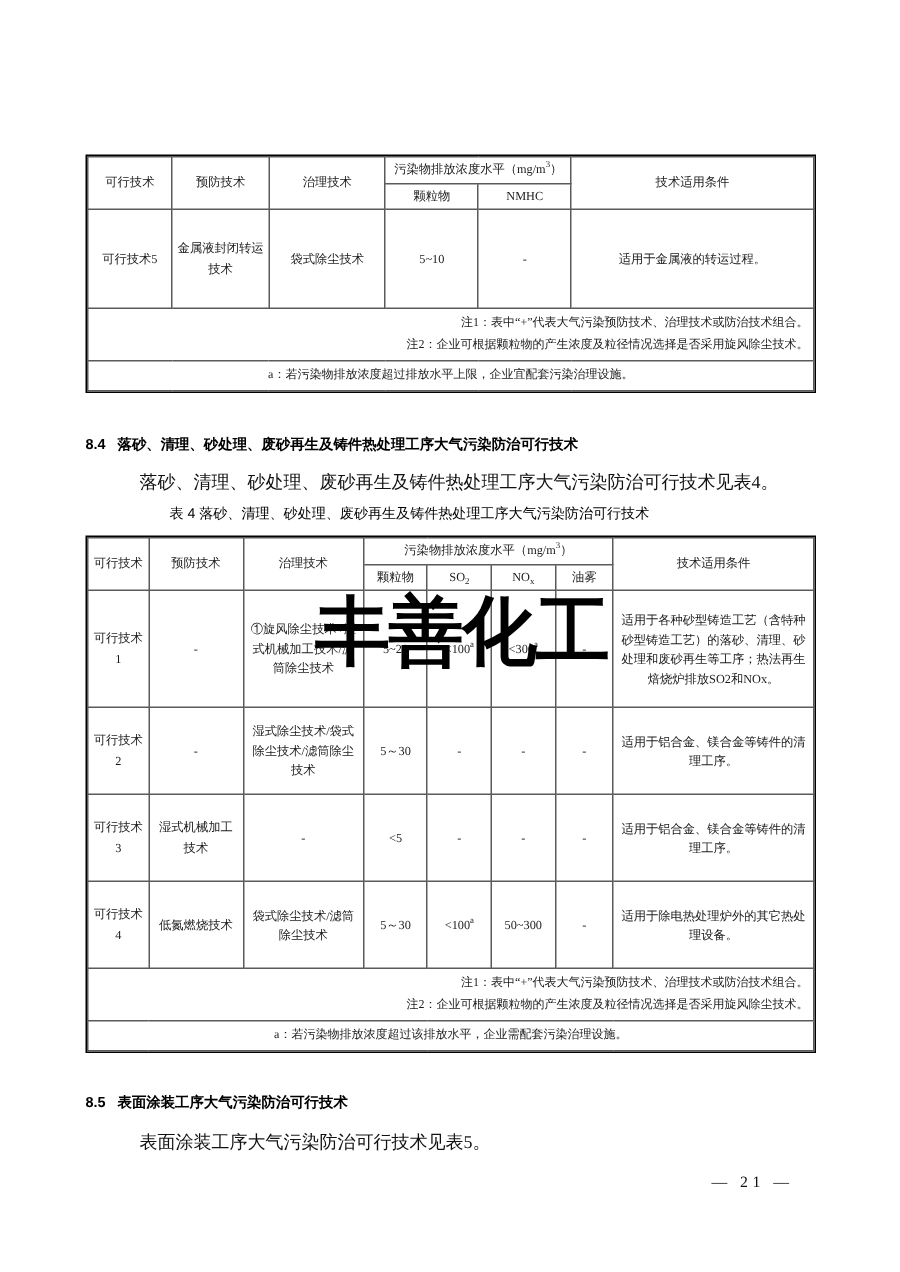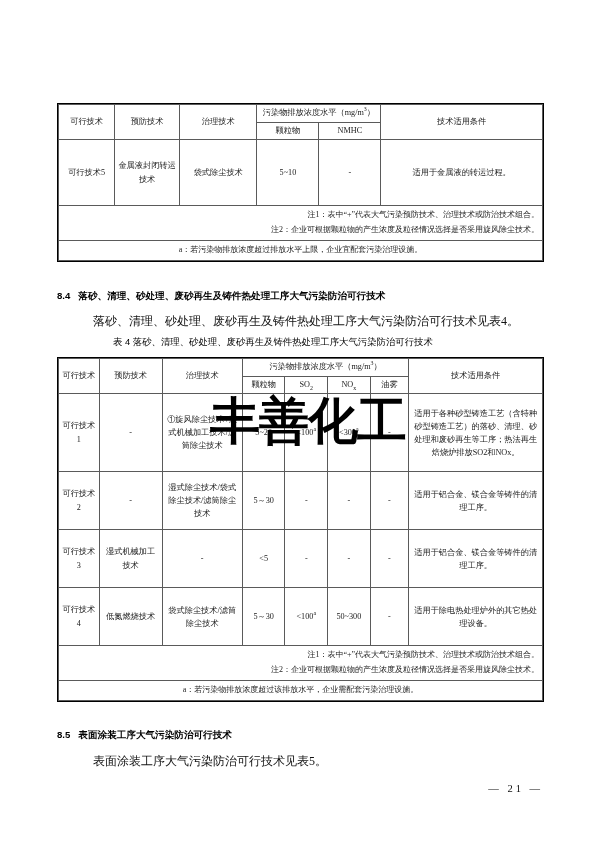--- a/index.html
+++ b/index.html
@@ -110,21 +110,21 @@
     letter-spacing: -1px;
     color: #000000;
     white-space: nowrap;
     line-height: 1;
     pointer-events: none;
   }
 
   
   #footer {
     position: absolute;
-    right: 57px;
+    right: 71px;
     top: 783px;
     font-size: 10.5px;
     color: #111;
     letter-spacing: 3px;
     white-space: nowrap;
     font-family: Liberation Serif, serif;
   }
 </style>
 </head>
 <body>

